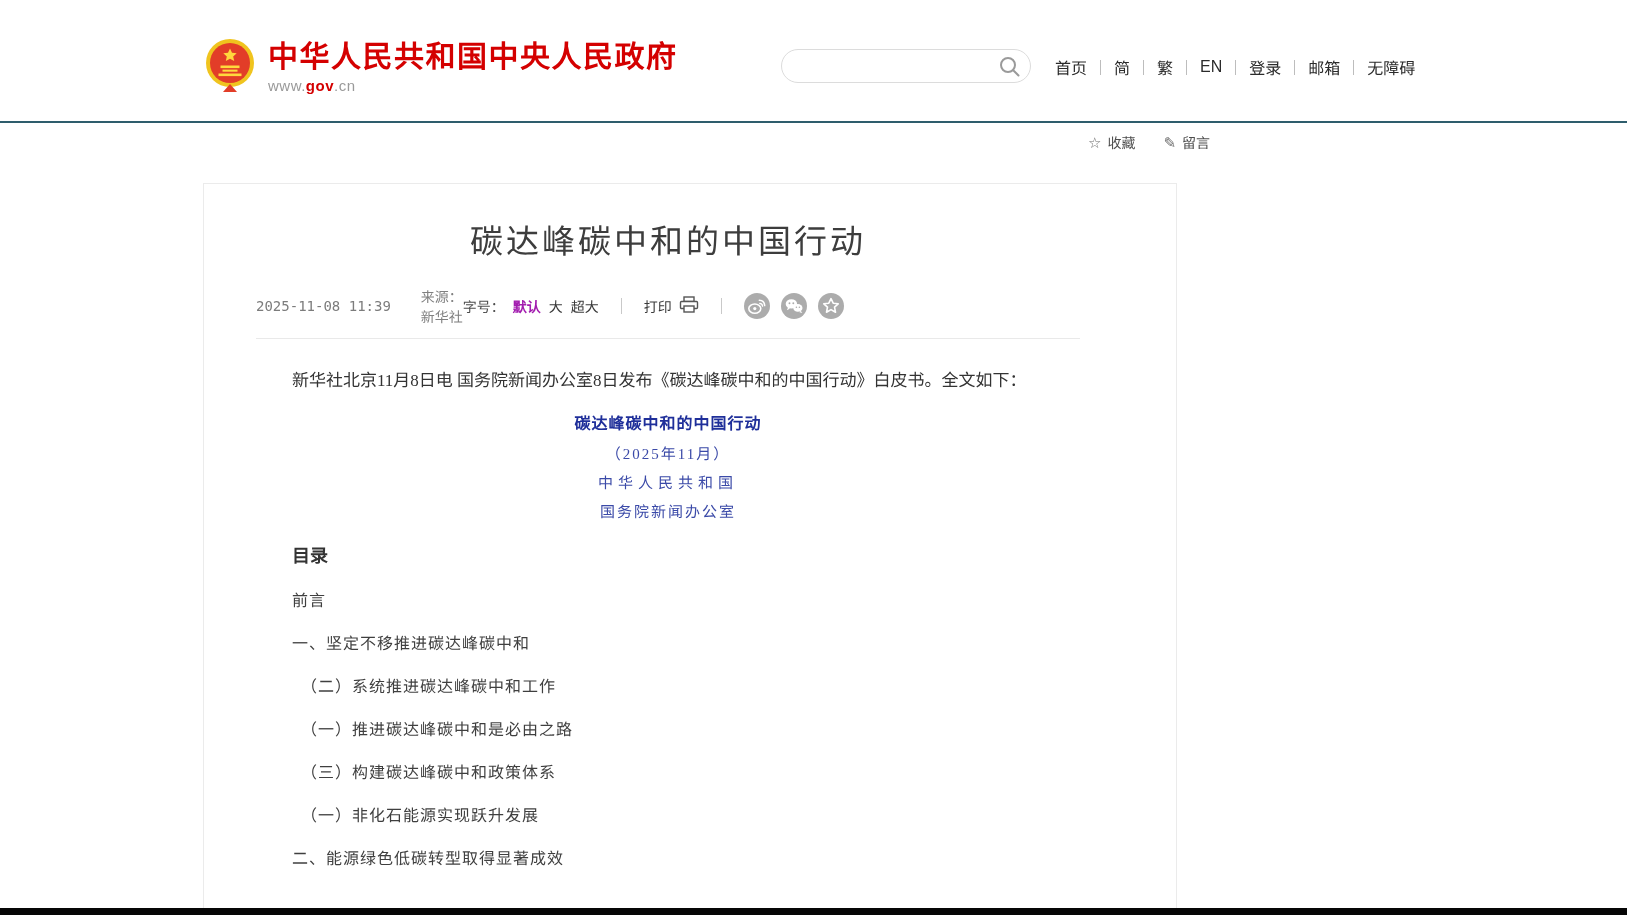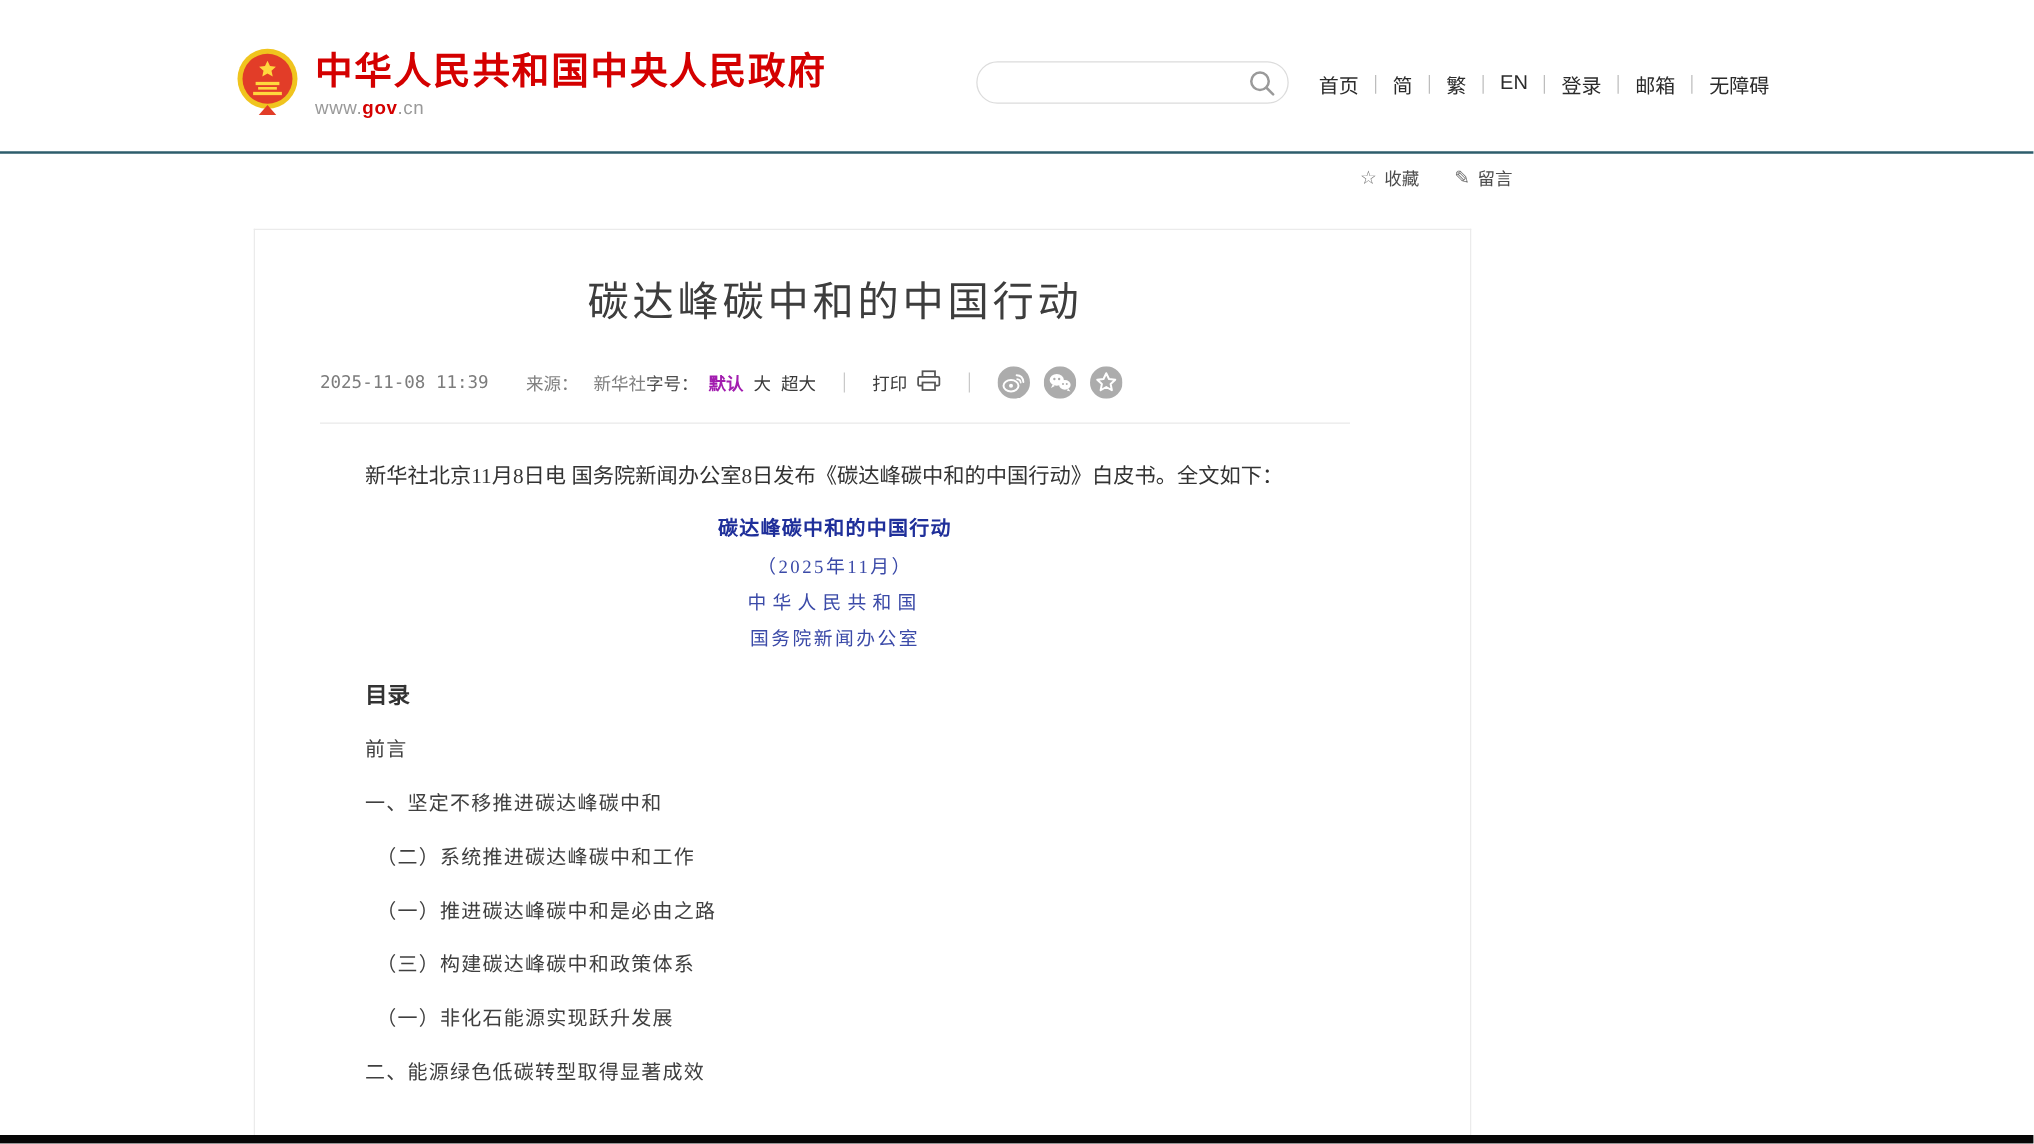--- a/index.html
+++ b/index.html
@@ -5,21 +5,21 @@
 <style>
   * { margin:0; padding:0; box-sizing:border-box; }
   html,body { background:#ffffff; }
   #page {
     position:relative; width:1627px; height:915px; overflow:hidden;
     background:#ffffff; font-family:"Liberation Sans","DejaVu Sans",sans-serif;
   }
 
   
   .site-header { position:absolute; left:0; top:0; width:100%; height:121px; background:#fff; }
-  .brand { position:absolute; left:189px; top:38px; display:flex; align-items:center; gap:13px; cursor:pointer; }
+  .brand { position:absolute; left:205px; top:38px; display:flex; align-items:center; gap:13px; cursor:pointer; }
   .brand-text { display:flex; flex-direction:column; }
   .site-title { font-size:30px; font-weight:bold; color:#d40000; letter-spacing:1.5px; line-height:33px; white-space:nowrap; }
   .site-url { font-size:15px; color:#9a9a9a; margin-top:4px; letter-spacing:0.5px; }
   .site-url .gov { color:#d40000; font-weight:bold; }
 
   .search-box { position:absolute; left:781px; top:49px; width:250px; height:34px;
     border:1px solid #dcdcdc; border-radius:17px; background:#fff; }
   .search-input { position:absolute; left:16px; top:3px; width:190px; height:26px;
     border:none; outline:none; background:transparent; font-size:14px; color:#333; }
   .search-btn { position:absolute; right:9px; top:6px; width:22px; height:22px; background:none; border:none; cursor:pointer; padding:0; }
@@ -39,21 +39,21 @@
   .card { position:absolute; left:203px; top:183px; width:974px; height:725px;
     background:#fff; border:1px solid #ebebeb; border-bottom:none; }
   .card-inner { padding:0 96px 0 52px; }
 
   .article-title { margin-top:37px; text-align:center; font-size:33px; font-weight:500;
     color:#3d3d3d; letter-spacing:3px; line-height:42px; }
 
   .meta-row { margin-top:32px; display:flex; justify-content:flex-start; align-items:center; height:22px; }
   .meta-left { display:flex; align-items:center; gap:30px; font-size:14px; color:#808080; }
   .pub-date { font-family:"DejaVu Sans Mono","Liberation Mono",monospace; font-size:14px; color:#7c7c7c; }
-  .source-wrap { display:flex; gap:12px; }
+  .source-wrap { display:flex; gap:0;flex-direction:column; }
   .meta-right { display:flex; align-items:center; font-size:14px; color:#4d4d4d; }
   .fs-label { color:#4d4d4d; }
   .fs-option { margin-left:8px; cursor:pointer; color:#3a3a3a; }
   .fs-option.selected { color:#a21caf; font-weight:bold; }
   .meta-sep { width:1px; height:16px; background:#c9c9c9; margin:0 22px; }
   .print-btn { display:flex; align-items:center; gap:7px; cursor:pointer; color:#3a3a3a; }
   .share-group { display:flex; align-items:center; gap:11px; }
   .share-btn { width:26px; height:26px; border-radius:50%; cursor:pointer; display:block; }
 
   .meta-divider { margin-top:21px; border-top:1px solid #e9e9e9; }

